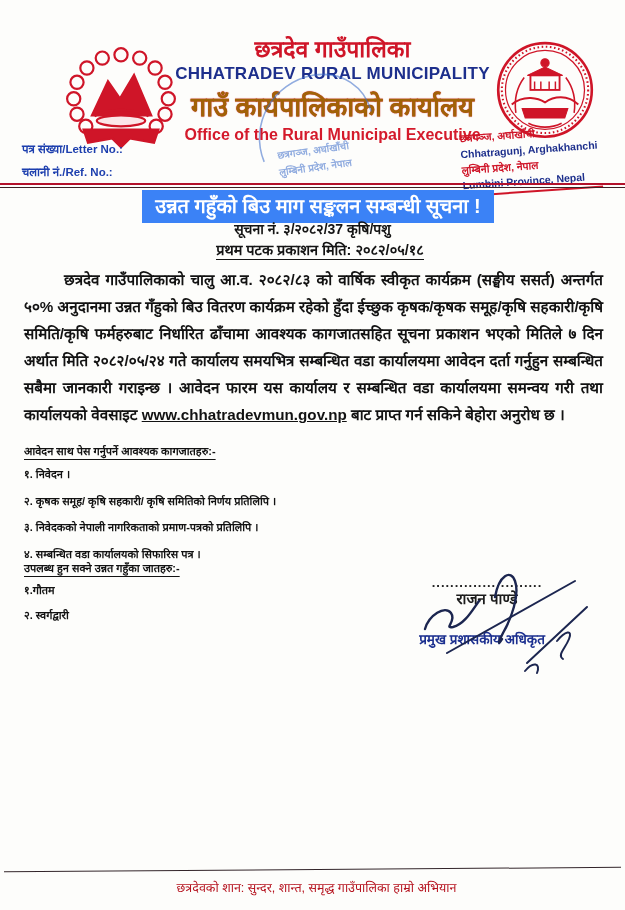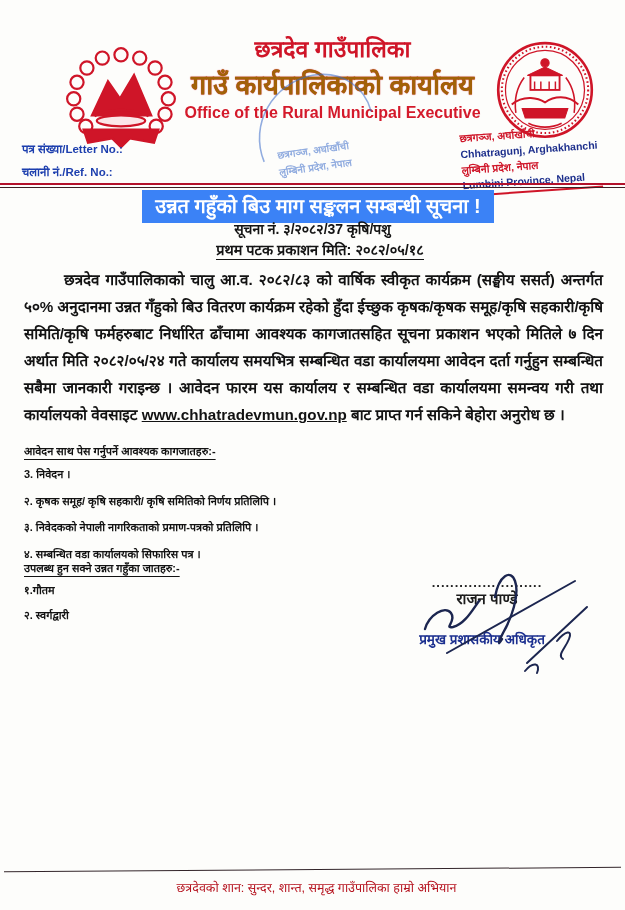--- a/index.html
+++ b/index.html
@@ -122,20 +122,21 @@
           <path d="M78,70 C80,56 76,44 70,36" stroke-width="1.5"></path>
 
           <path d="M28,66 L72,66 L69,75 L31,75 Z" fill="#cf1528"></path>
           <path d="M34,80 C44,85 56,85 66,80" stroke-width="1.5"></path>
         </g>
       </svg>
     </div>
 
     <div class="head-center">
       <div class="np-title">छत्रदेव गाउँपालिका</div>
+      <div class="en-title">CHHATRADEV RURAL MUNICIPALITY</div>
       <div class="np-office">गाउँ कार्यपालिकाको कार्यालय</div>
       <div class="en-office">Office of the Rural Municipal Executive</div>
     </div>
 
     <div class="stamp">
       <svg width="130" height="120" viewBox="0 0 130 120" fill="none">
         <path d="M15,95 C5,55 35,18 75,16 C105,15 125,35 128,60" stroke="#3a6bc9" stroke-width="1.6"></path>
       </svg>
       <div class="s-line" style="margin-top:42px">छत्रगञ्ज, अर्घाखाँची</div>
       <div class="s-line">लुम्बिनी प्रदेश, नेपाल</div>
@@ -160,21 +161,21 @@
   <div class="title-bar">उन्नत गहुँको बिउ माग सङ्कलन सम्बन्धी सूचना !</div>
   <div class="notice-no">सूचना नं. ३/२०८२/37 कृषि/पशु</div>
   <div class="pub-date">
     <span>प्रथम पटक प्रकाशन मिति: २०८२/०५/१८</span>
   </div>
 
   <div class="body-text"><span>छत्रदेव गाउँपालिकाको चालु आ.व. २०८२/८३ को वार्षिक स्वीकृत कार्यक्रम (सङ्घीय ससर्त) अन्तर्गत ५०% अनुदानमा उन्नत गँहुको बिउ वितरण कार्यक्रम रहेको हुँदा ईच्छुक कृषक/कृषक समूह/कृषि सहकारी/कृषि समिति/कृषि फर्महरुबाट निर्धारित ढाँचामा आवश्यक कागजातसहित सूचना प्रकाशन भएको मितिले ७ दिन अर्थात मिति २०८२/०५/२४ गते कार्यालय समयभित्र सम्बन्धित वडा कार्यालयमा आवेदन दर्ता गर्नुहुन सम्बन्धित सबैमा जानकारी गराइन्छ । आवेदन फारम यस कार्यालय र सम्बन्धित वडा कार्यालयमा समन्वय गरी तथा कार्यालयको वेवसाइट </span><span class="weblink">www.chhatradevmun.gov.np</span><span> बाट प्राप्त गर्न सकिने बेहोरा अनुरोध छ ।</span></div>
 
   <div class="sec doc-list">
     <span class="sec-head">आवेदन साथ पेस गर्नुपर्ने आवश्यक कागजातहरु:-</span>
-    <div class="item">3. निवेदन ।</div>
+    <div class="item">१. निवेदन ।</div>
     <div class="item">२. कृषक समूह/ कृषि सहकारी/ कृषि समितिको निर्णय प्रतिलिपि ।</div>
     <div class="item">३. निवेदकको नेपाली नागरिकताको प्रमाण-पत्रको प्रतिलिपि ।</div>
     <div class="item">४. सम्बन्धित वडा कार्यालयको सिफारिस पत्र ।</div>
   </div>
 
   <div class="sec var-list">
     <span class="sec-head">उपलब्ध हुन सक्ने उन्नत गहुँका जातहरु:-</span>
     <div class="item">१.गौतम</div>
     <div class="item">२. स्वर्गद्वारी</div>
   </div>

